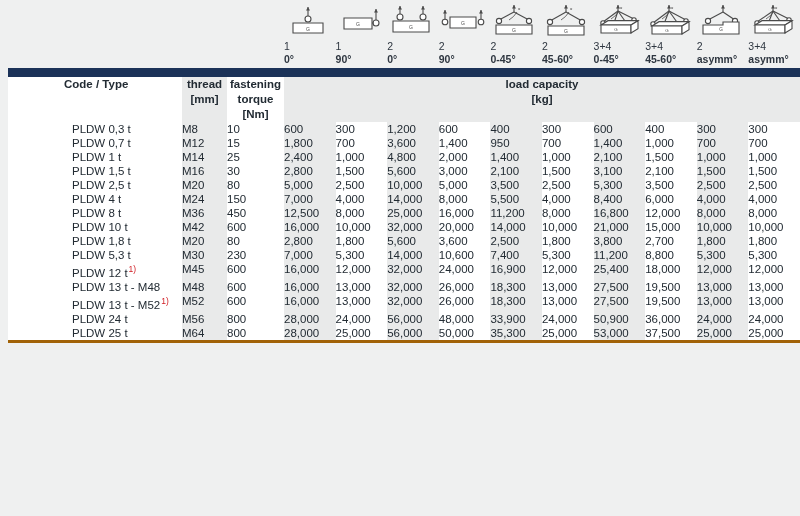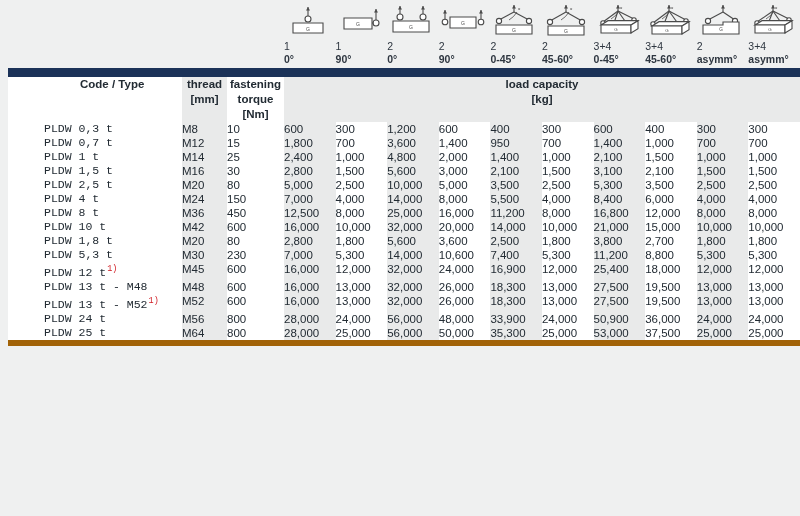--- a/index.html
+++ b/index.html
@@ -91,31 +91,31 @@
   thead th {
     font-weight: bold;
     text-align: center;
     padding: 11px 0 11px 8px;
     line-height: 15px;
     vertical-align: top;
     border-bottom: 1px solid #8b9bb0;
   }
   thead th.code-head {
     text-align: left;
-    padding-left: 72px;
+    padding-left: 56px;
   }
   tbody td {
     padding: 6px 0 6px 8px;
     line-height: 14px;
     border-bottom: 1px solid #dfe1e2;
     white-space: nowrap;
     height: 8px;
   }
-  tbody tr:last-child td { border-bottom: 6px solid #a16207; }
-  tbody td.code-cell { padding-left: 36px; font-family: Liberation Mono, monospace; }
+  tbody tr:last-child td { border-bottom: 3px solid #a16207; }
+  tbody td.code-cell { padding-left: 64px; }
 
   
   .band { background: #e9eaea; }
   thead th.band { background: #e9eaea; }
 
   .fn {
     color: #d12027;
     font-size: 8.5px;
     vertical-align: super;
     margin-left: 1px;

